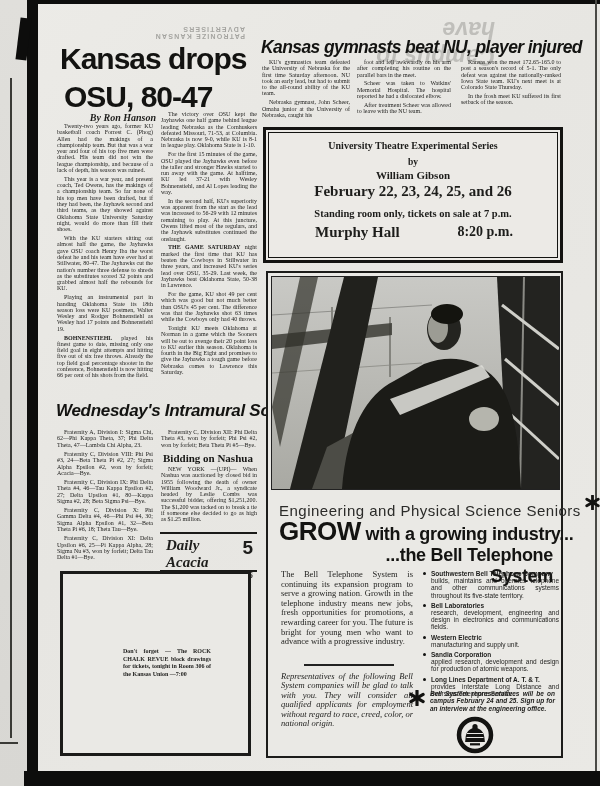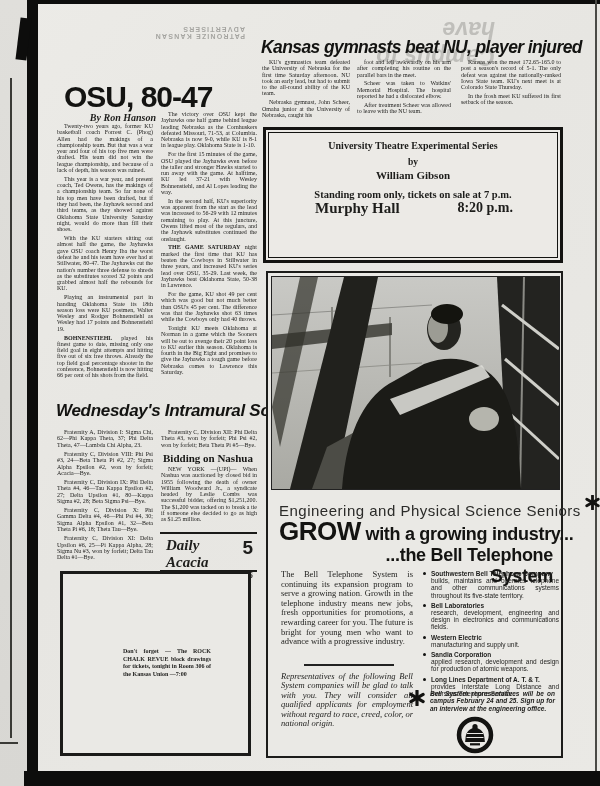--- a/index.html
+++ b/index.html
@@ -34,21 +34,21 @@
   
   .seesaw-outer{border:3px solid #131311;background:#eceae6;padding:2px;}
   .seesaw-inner{border:1px solid #131311;height:100%;box-sizing:border-box;text-align:center;}
   .ss-series{font-size:10px;font-weight:bold;margin-top:7px;}
   .ss-title{font-family:"Liberation Sans",sans-serif;font-size:22px;font-weight:bold;
             letter-spacing:1px;margin-top:4px;color:#131311;}
   .ss-by{font-size:9.5px;font-weight:bold;margin-top:6px;}
   .ss-author{font-size:11px;font-weight:bold;margin-top:2px;}
   .ss-dates{font-size:15px;font-weight:bold;margin-top:2px;}
   .ss-note{font-size:10.5px;font-weight:bold;margin-top:8px;}
-  .ss-row{display:flex;justify-content:space-between;padding:0 44px 0 46px;}
+  .ss-row{display:flex;justify-content:space-between;padding:0 44px 0 46px;margin-top:5px;}
   .ss-venue{font-size:15px;font-weight:bold;}
   .ss-time{font-size:14px;font-weight:bold;}
 
   
   .bell-box{border:2px solid #1c1c1a;background:#eae9e5;}
   .bell-caption{font-family:"Liberation Sans",sans-serif;font-size:15px;letter-spacing:0.5px;color:#2b2b29;}
   .grow-strong{font-family:"Liberation Sans",sans-serif;font-size:26px;font-weight:bold;
                letter-spacing:-0.5px;color:#131311;}
   .grow-rest{font-family:"Liberation Sans",sans-serif;font-size:18px;font-weight:bold;
              letter-spacing:-0.3px;color:#131311;}
@@ -77,20 +77,21 @@
   <div class="abs" style="left:0;top:742px;width:18px;height:2px;background:#3a3a36;"></div>
   <div class="abs bar" style="left:27px;top:0;width:11px;height:772px;"></div>
   <div class="abs bar" style="left:18px;top:18px;width:11px;height:42px;transform:rotate(7deg);"></div>
   <div class="abs bar" style="left:27px;top:0;width:573px;height:4px;"></div>
   <div class="abs bar" style="left:24px;top:771px;width:576px;height:15px;"></div>
   <div class="abs" style="left:595px;top:0;width:2px;height:771px;background:#4a4a46;"></div>
 
   <div class="abs ghost sans" style="left:100px;top:26px;width:145px;font-size:7px;font-weight:bold;letter-spacing:1.2px;opacity:.75;">PATRONIZE KANSAN ADVERTISERS</div>
   <div class="abs ghost sans" style="left:330px;top:16px;width:165px;font-size:23px;font-weight:bold;font-style:italic;opacity:.45;">Campus to have</div>
 
+  <div class="abs main-head" style="left:60px;top:44px;">Kansas drops</div>
   <div class="abs main-head" style="left:64px;top:82px;">OSU, 80-47</div>
   <div class="abs byline" style="left:56px;top:112px;width:100px;">By Ron Hanson</div>
 
   <div class="abs news" style="left:57px;top:123px;width:96px;height:274px;overflow:hidden;">
     <p><span class="lead"></span><span>Twenty-two years ago, former KU basketball coach Forrest C. (Phog) Allen had the makings of a championship team. But that was a war year and four of his top five men were drafted. His team did not win the league championship, and because of a lack of depth, his season was ruined.</span></p>
     <p><span class="lead"></span><span>This year is a war year, and present coach, Ted Owens, has the makings of a championship team. So far none of his top men have been drafted, but if they had been, the Jayhawk second and third teams, as they showed against Oklahoma State University Saturday night, would do more than fill their shoes.</span></p>
     <p><span class="lead"></span><span>With the KU starters sitting out almost half the game, the Jayhawks gave OSU coach Henry Iba the worst defeat he and his team have ever had at Stillwater, 80-47. The Jayhawks cut the nation's number three defense to shreds as the substitutes scored 32 points and grabbed almost half the rebounds for KU.</span></p>
     <p><span class="lead"></span><span>Playing an instrumental part in handing Oklahoma State its 18th season loss were KU postmen, Walter Wesley and Rodger Bohnenstiehl as Wesley had 17 points and Bohnenstiehl 19.</span></p>
     <p><span class="lead">BOHNENSTIEHL</span><span> played his finest game to date, missing only one field goal in eight attempts and hitting five out of six free throws. Already the top field goal percentage shooter in the conference, Bohnenstiehl is now hitting 66 per cent of his shots from the field.</span></p>
   </div>
@@ -149,20 +150,21 @@
   <div class="abs news" style="left:461px;top:59px;width:100px;height:64px;overflow:hidden;">
     <p>Kansas won the meet 172.65-165.0 to post a season's record of 5-1. The only defeat was against the nationally-ranked Iowa State team. KU's next meet is at Colorado State Thursday.</p>
     <p>In the frosh meet KU suffered its first setback of the season.</p>
   </div>
 
   <div class="abs seesaw-outer" style="left:263px;top:127px;width:290px;height:126px;">
     <div class="seesaw-inner">
       <div class="ss-series">University Theatre Experimental Series</div>
       <div class="ss-by">by</div>
       <div class="ss-author">William Gibson</div>
+      <div class="ss-dates">February 22, 23, 24, 25, and 26</div>
       <div class="ss-note">Standing room only, tickets on sale at 7 p.m.</div>
       <div class="ss-row">
         <span class="ss-venue">Murphy Hall</span>
         <span class="ss-time">8:20 p.m.</span>
       </div>
     </div>
   </div>
 
   <div class="abs bell-box" style="left:266px;top:271px;width:293px;height:483px;">
 

